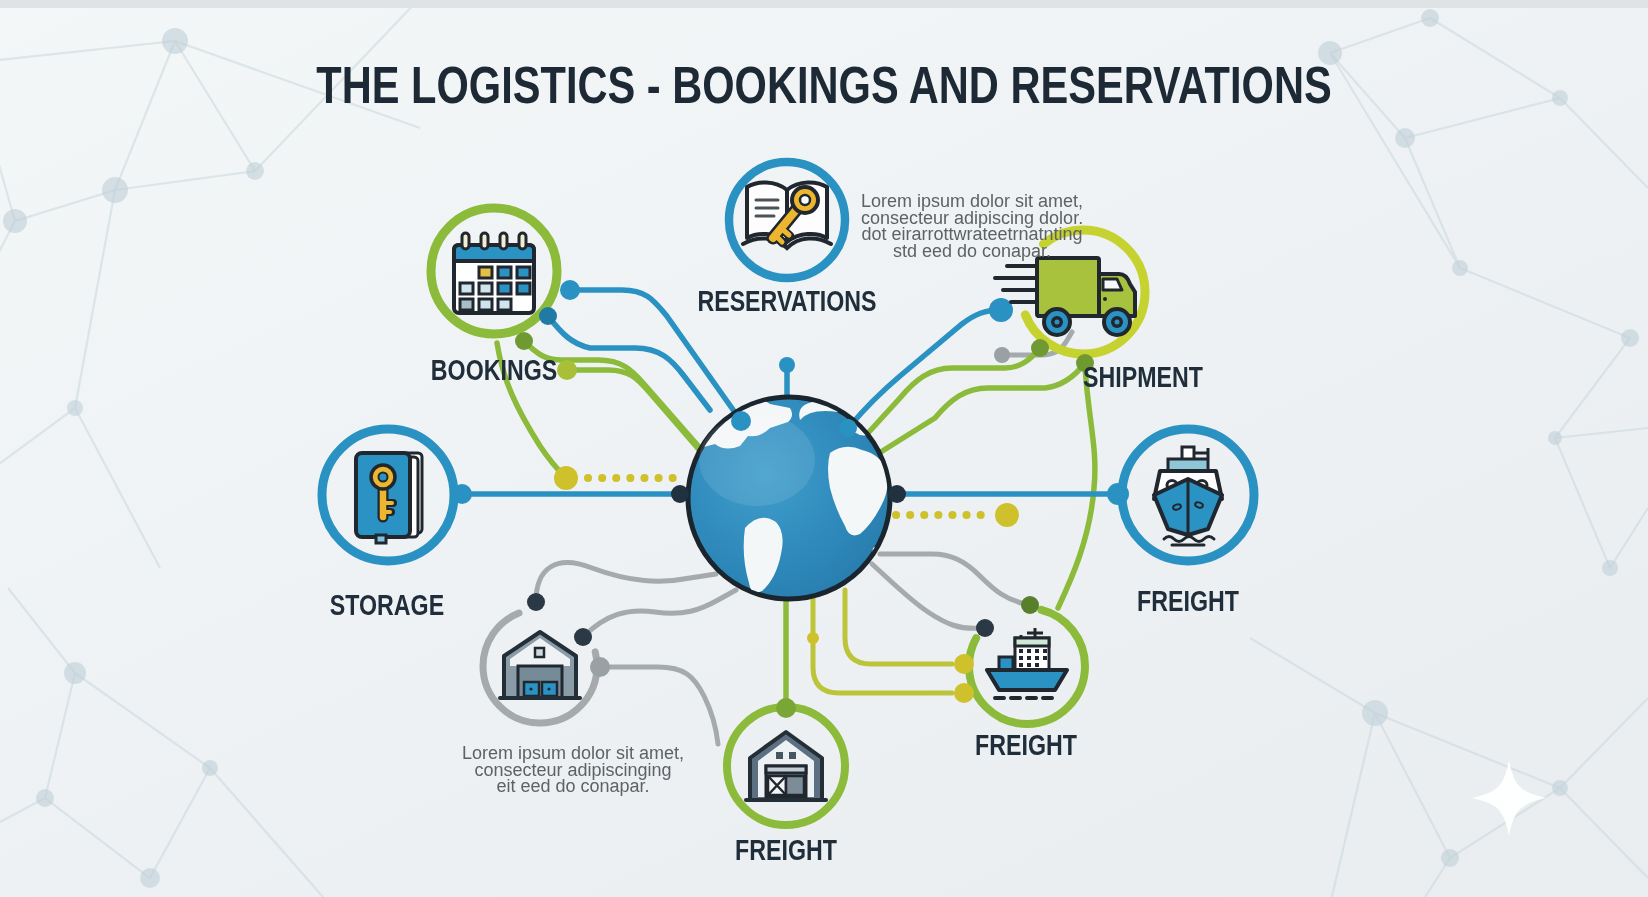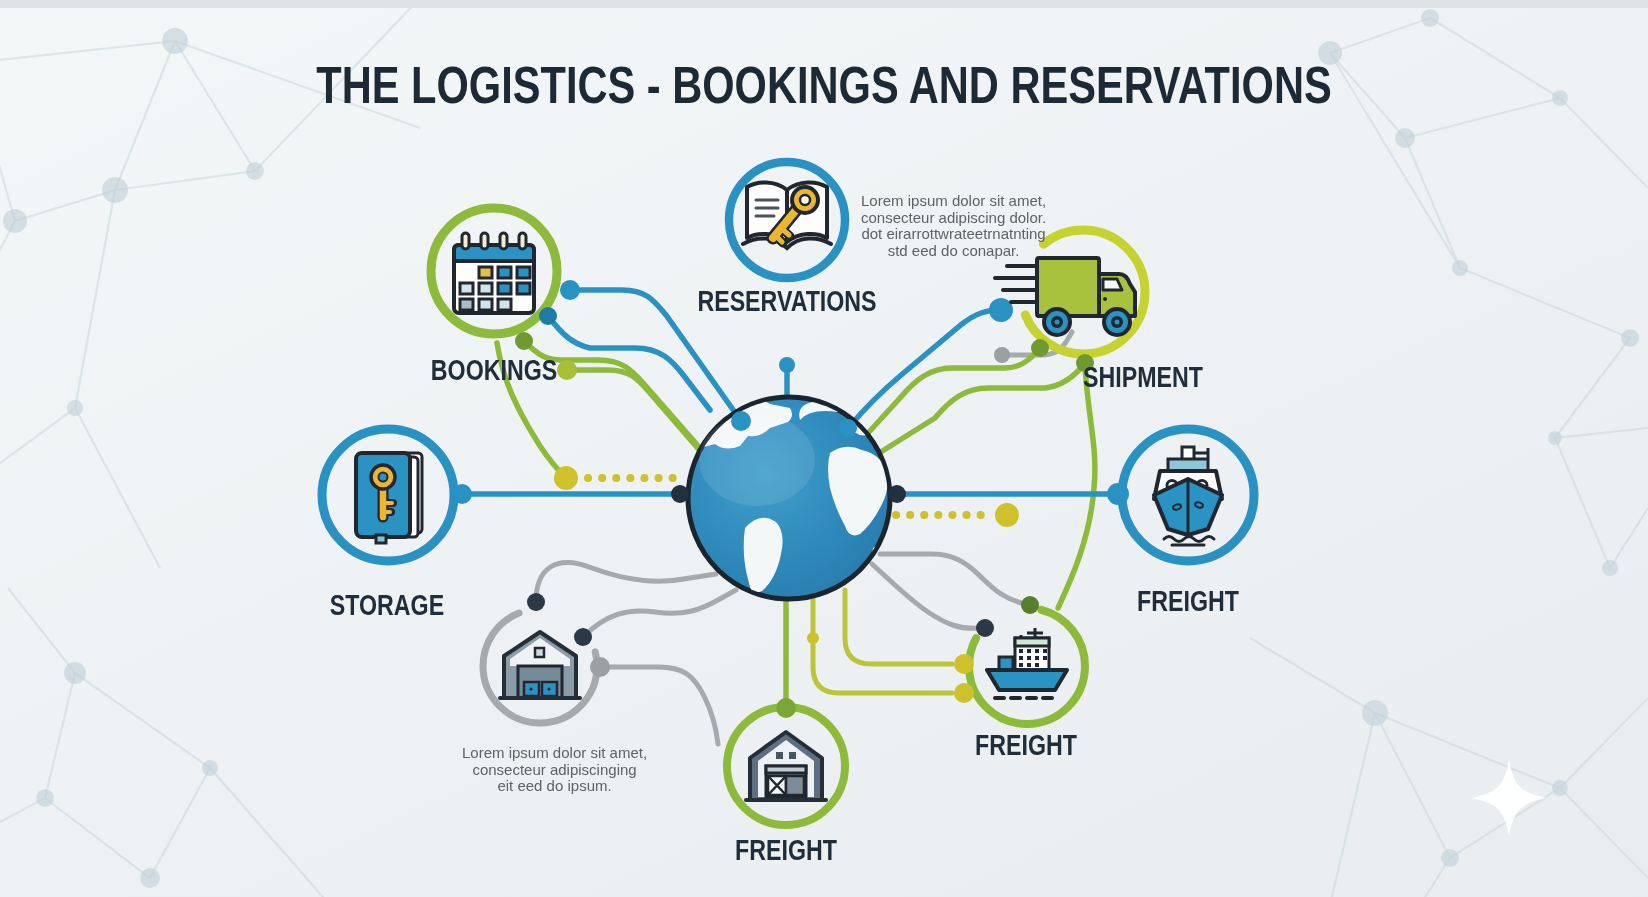--- a/index.html
+++ b/index.html
@@ -14,21 +14,21 @@
     position:absolute;left:50%;top:47px;white-space:nowrap;
     transform:translateX(-50%) scaleX(0.80);
     font-size:52px;font-weight:700;color:#1d2935;letter-spacing:0px;
   }
   .nodelabel{
     position:absolute;white-space:nowrap;
     transform:translate(-50%,-50%) scaleX(0.80);
     font-size:29px;font-weight:700;color:#202e3b;
   }
   .lorem{
-    position:absolute;font-size:15px;line-height:16.5px;color:#5d6266;
+    position:absolute;font-size:18px;line-height:16.5px;color:#5d6266;
   }
   .node-icon{position:absolute;}
 </style>
 </head>
 <body>
 
 <div class="stage">
 
   <svg class="layer" viewBox="0 0 1648 897" aria-hidden="true">
     <g stroke="#c9d7dd" stroke-width="2.2" opacity="0.55" fill="none">
@@ -344,16 +344,16 @@
   <div class="lorem" style="left:861px;top:185px;">
     <div>Lorem ipsum dolor sit amet,</div>
     <div>consecteur adipiscing dolor.</div>
     <div>dot eirarrottwrateetrnatnting</div>
     <div>std eed do conapar.</div>
   </div>
 
   <div class="lorem" style="left:462px;top:737px;">
     <div>Lorem ipsum dolor sit amet,</div>
     <div>consecteur adipiscinging</div>
-    <div>eit eed do ipsum.</div>
+    <div>eit eed do conapar.</div>
   </div>
 
 </div>
 
 </body></html>

